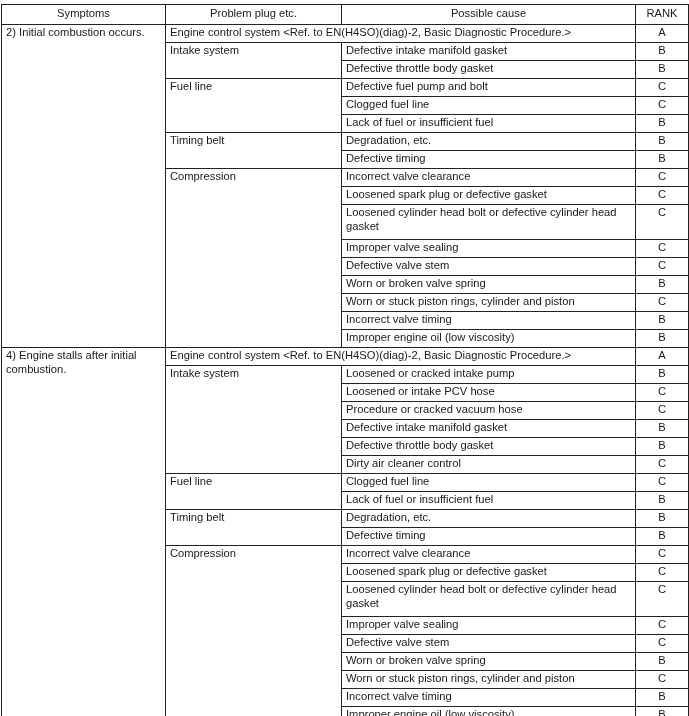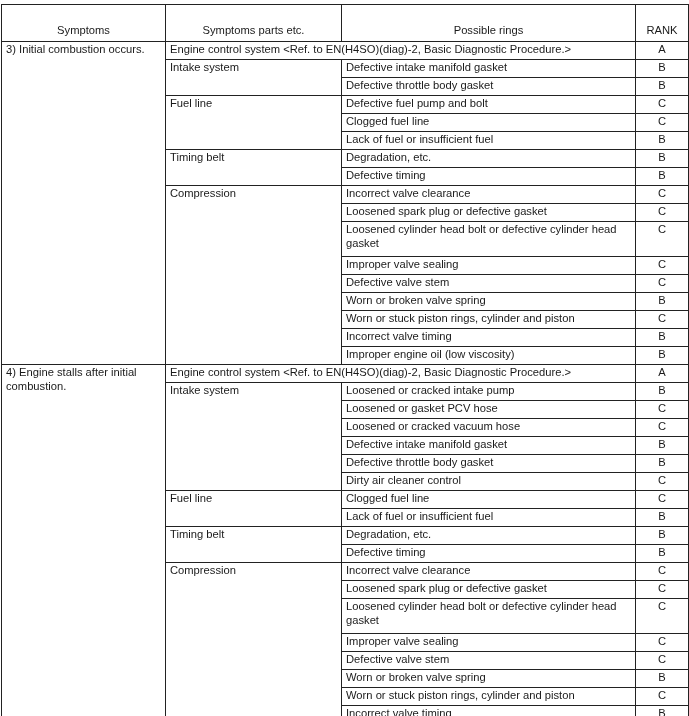--- a/index.html
+++ b/index.html
@@ -19,46 +19,46 @@
   table.diag col.c4 { width: 53px; }
   table.diag th, table.diag td {
     border: 1px solid #222222;
     padding: 1px 4px 2px 4px;
     vertical-align: top;
     text-align: left;
     line-height: 13.5px;
     font-weight: normal;
     overflow: hidden;
   }
-  table.diag th { text-align: center; height: 15px; padding-top: 19px; }
+  table.diag th { text-align: center; height: 15px; padding-top: 2px; }
   table.diag td { height: 14px; }
   table.diag td.rank { text-align: center; }
   table.diag td.wrap { height: 31px; }
 </style>
 </head>
 <body>
 
 <table class="diag">
   <colgroup>
     <col class="c1">
       <col class="c2">
       <col class="c3">
       <col class="c4">
   </colgroup>
   <thead>
     <tr>
       <th>Symptoms</th>
-      <th>Symptoms parts etc.</th>
-      <th>Possible rings</th>
+      <th>Problem plug etc.</th>
+      <th>Possible cause</th>
       <th>RANK</th>
     </tr>
   </thead>
   <tbody id="table-body">
       <tr>
-        <td rowspan="17">3) Initial combustion occurs.</td>
+        <td rowspan="17">2) Initial combustion occurs.</td>
         <td colspan="2">Engine control system &lt;Ref. to EN(H4SO)(diag)-2, Basic Diagnostic Procedure.&gt;</td>
         <td class="rank">A</td>
       </tr>
       <tr>
         <td rowspan="2">Intake system</td>
         <td>Defective intake manifold gasket</td>
         <td class="rank">B</td>
       </tr>
       <tr>
         <td>Defective throttle body gasket</td>
@@ -127,25 +127,25 @@
         <td rowspan="20">4) Engine stalls after initial combustion.</td>
         <td colspan="2">Engine control system &lt;Ref. to EN(H4SO)(diag)-2, Basic Diagnostic Procedure.&gt;</td>
         <td class="rank">A</td>
       </tr>
       <tr>
         <td rowspan="6">Intake system</td>
         <td>Loosened or cracked intake pump</td>
         <td class="rank">B</td>
       </tr>
       <tr>
-        <td>Loosened or gasket PCV hose</td>
-        <td class="rank">C</td>
-      </tr>
-      <tr>
-        <td>Loosened or cracked vacuum hose</td>
+        <td>Loosened or intake PCV hose</td>
+        <td class="rank">C</td>
+      </tr>
+      <tr>
+        <td>Procedure or cracked vacuum hose</td>
         <td class="rank">C</td>
       </tr>
       <tr>
         <td>Defective intake manifold gasket</td>
         <td class="rank">B</td>
       </tr>
       <tr>
         <td>Defective throttle body gasket</td>
         <td class="rank">B</td>
       </tr>

